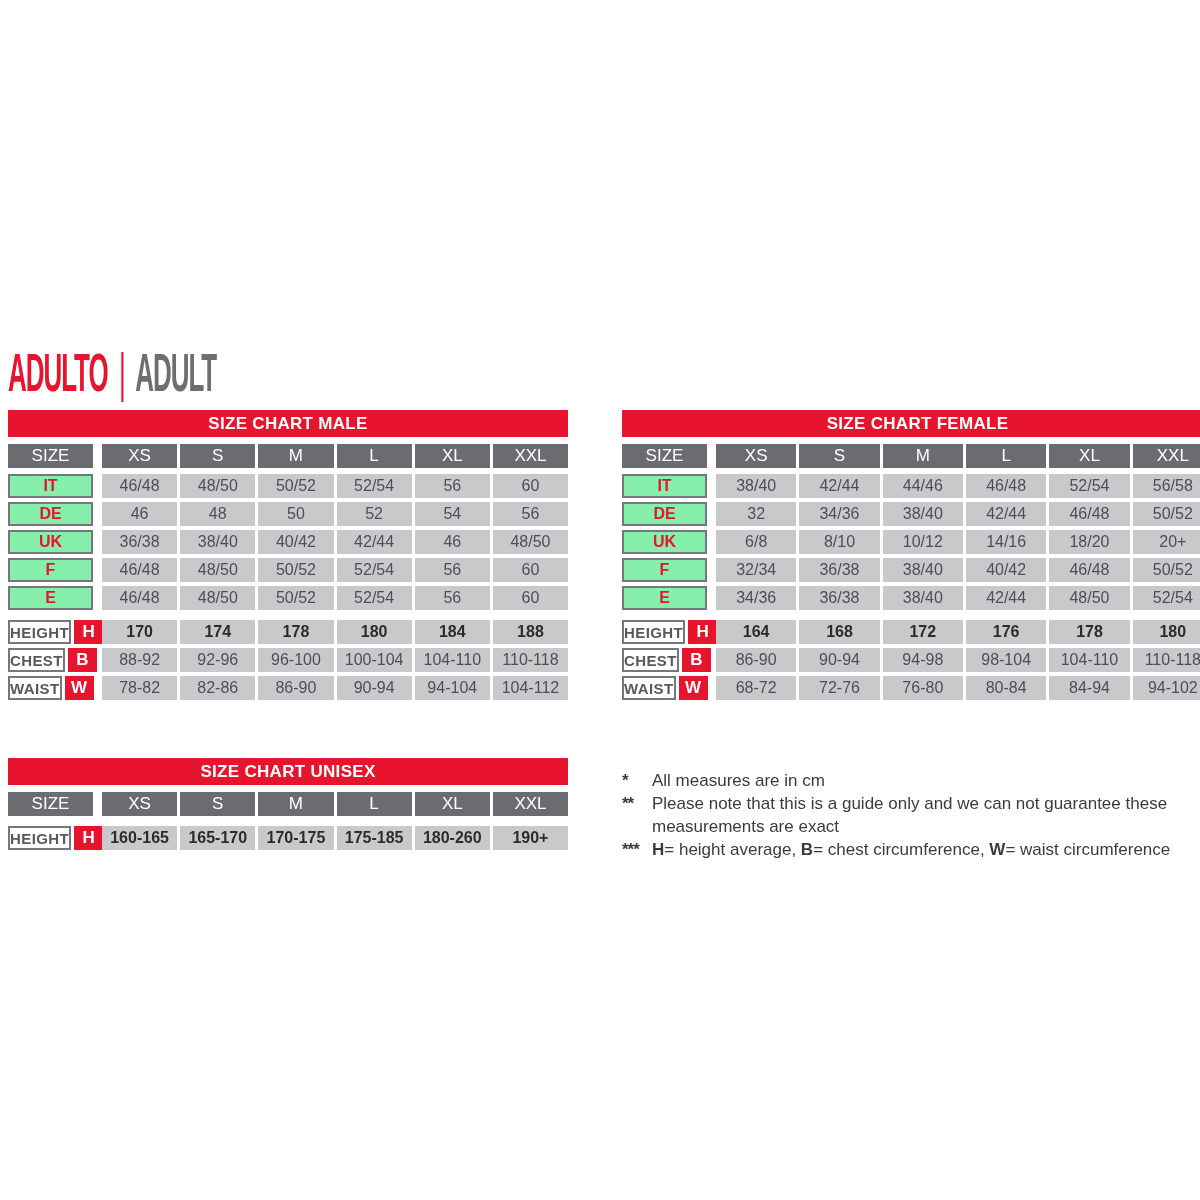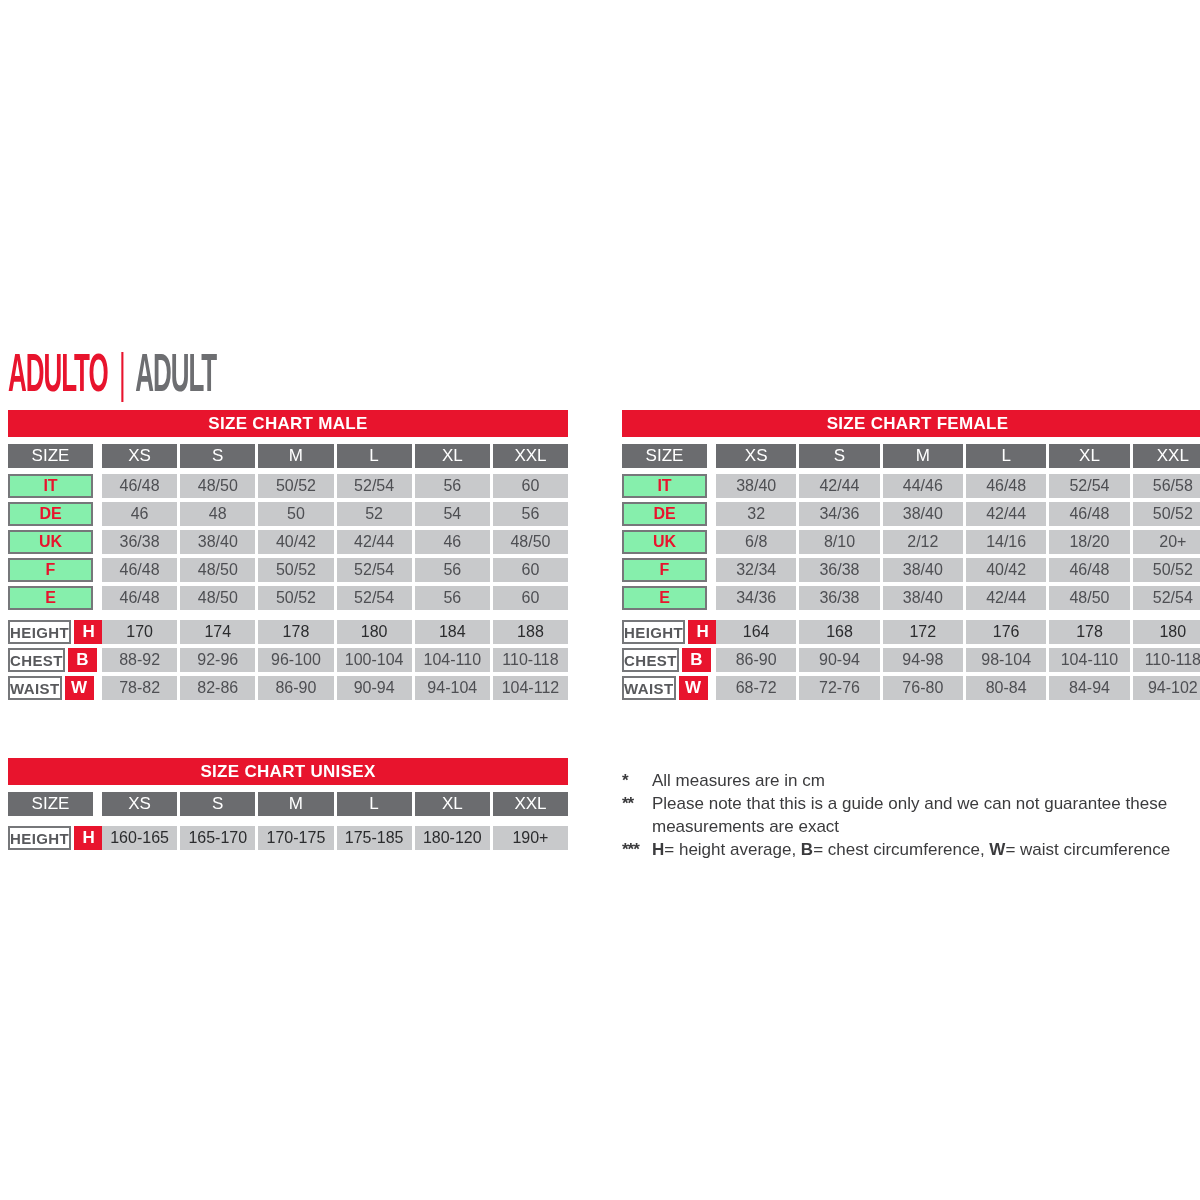--- a/index.html
+++ b/index.html
@@ -68,21 +68,21 @@
   .measbox{
     flex:1;background:#fff;border:2px solid var(--border-gray);
     color:#58595c;font-weight:700;font-size:15px;letter-spacing:.4px;
     display:flex;align-items:center;justify-content:center;
   }
   .redbox{
     flex:none;width:29px;background:var(--red);color:#fff;
     font-weight:700;font-size:17px;
     display:flex;align-items:center;justify-content:center;
   }
-  .row.emph .datacell{font-weight:400;color:var(--dark-text);}
+  .row.emph .datacell{font-weight:700;color:var(--dark-text);}
 
   
   .footnotes{
     position:absolute;left:622px;top:769px;width:555px;
     font-size:17px;line-height:23px;color:var(--fn-text);
   }
   .fn{display:flex;}
   .fnmark{flex:none;width:30px;font-weight:700;letter-spacing:-1px;}
   .fnbody{flex:1;}
   .fn:last-child .fnbody{white-space:nowrap;}
@@ -223,21 +223,21 @@
           <div class="cell datacell">34/36</div>
           <div class="cell datacell">38/40</div>
           <div class="cell datacell">42/44</div>
           <div class="cell datacell">46/48</div>
           <div class="cell datacell">50/52</div>
         </div>
         <div class="row">
           <div class="lead lblbox">UK</div>
           <div class="cell datacell">6/8</div>
           <div class="cell datacell">8/10</div>
-          <div class="cell datacell">2/12</div>
+          <div class="cell datacell">10/12</div>
           <div class="cell datacell">14/16</div>
           <div class="cell datacell">18/20</div>
           <div class="cell datacell">20+</div>
         </div>
         <div class="row">
           <div class="lead lblbox">F</div>
           <div class="cell datacell">32/34</div>
           <div class="cell datacell">36/38</div>
           <div class="cell datacell">38/40</div>
           <div class="cell datacell">40/42</div>
@@ -308,21 +308,21 @@
       <div class="meas-group">
         <div class="row emph">
           <div class="lead">
             <div class="measbox">HEIGHT</div>
             <div class="redbox">H</div>
           </div>
           <div class="cell datacell">160-165</div>
           <div class="cell datacell">165-170</div>
           <div class="cell datacell">170-175</div>
           <div class="cell datacell">175-185</div>
-          <div class="cell datacell">180-120</div>
+          <div class="cell datacell">180-260</div>
           <div class="cell datacell">190+</div>
         </div>
       </div>
     </section>
 
   <div class="footnotes">
       <div class="fn">
         <div class="fnmark">*</div>
         <div class="fnbody"><span>All measures are in cm</span></div>
       </div>

